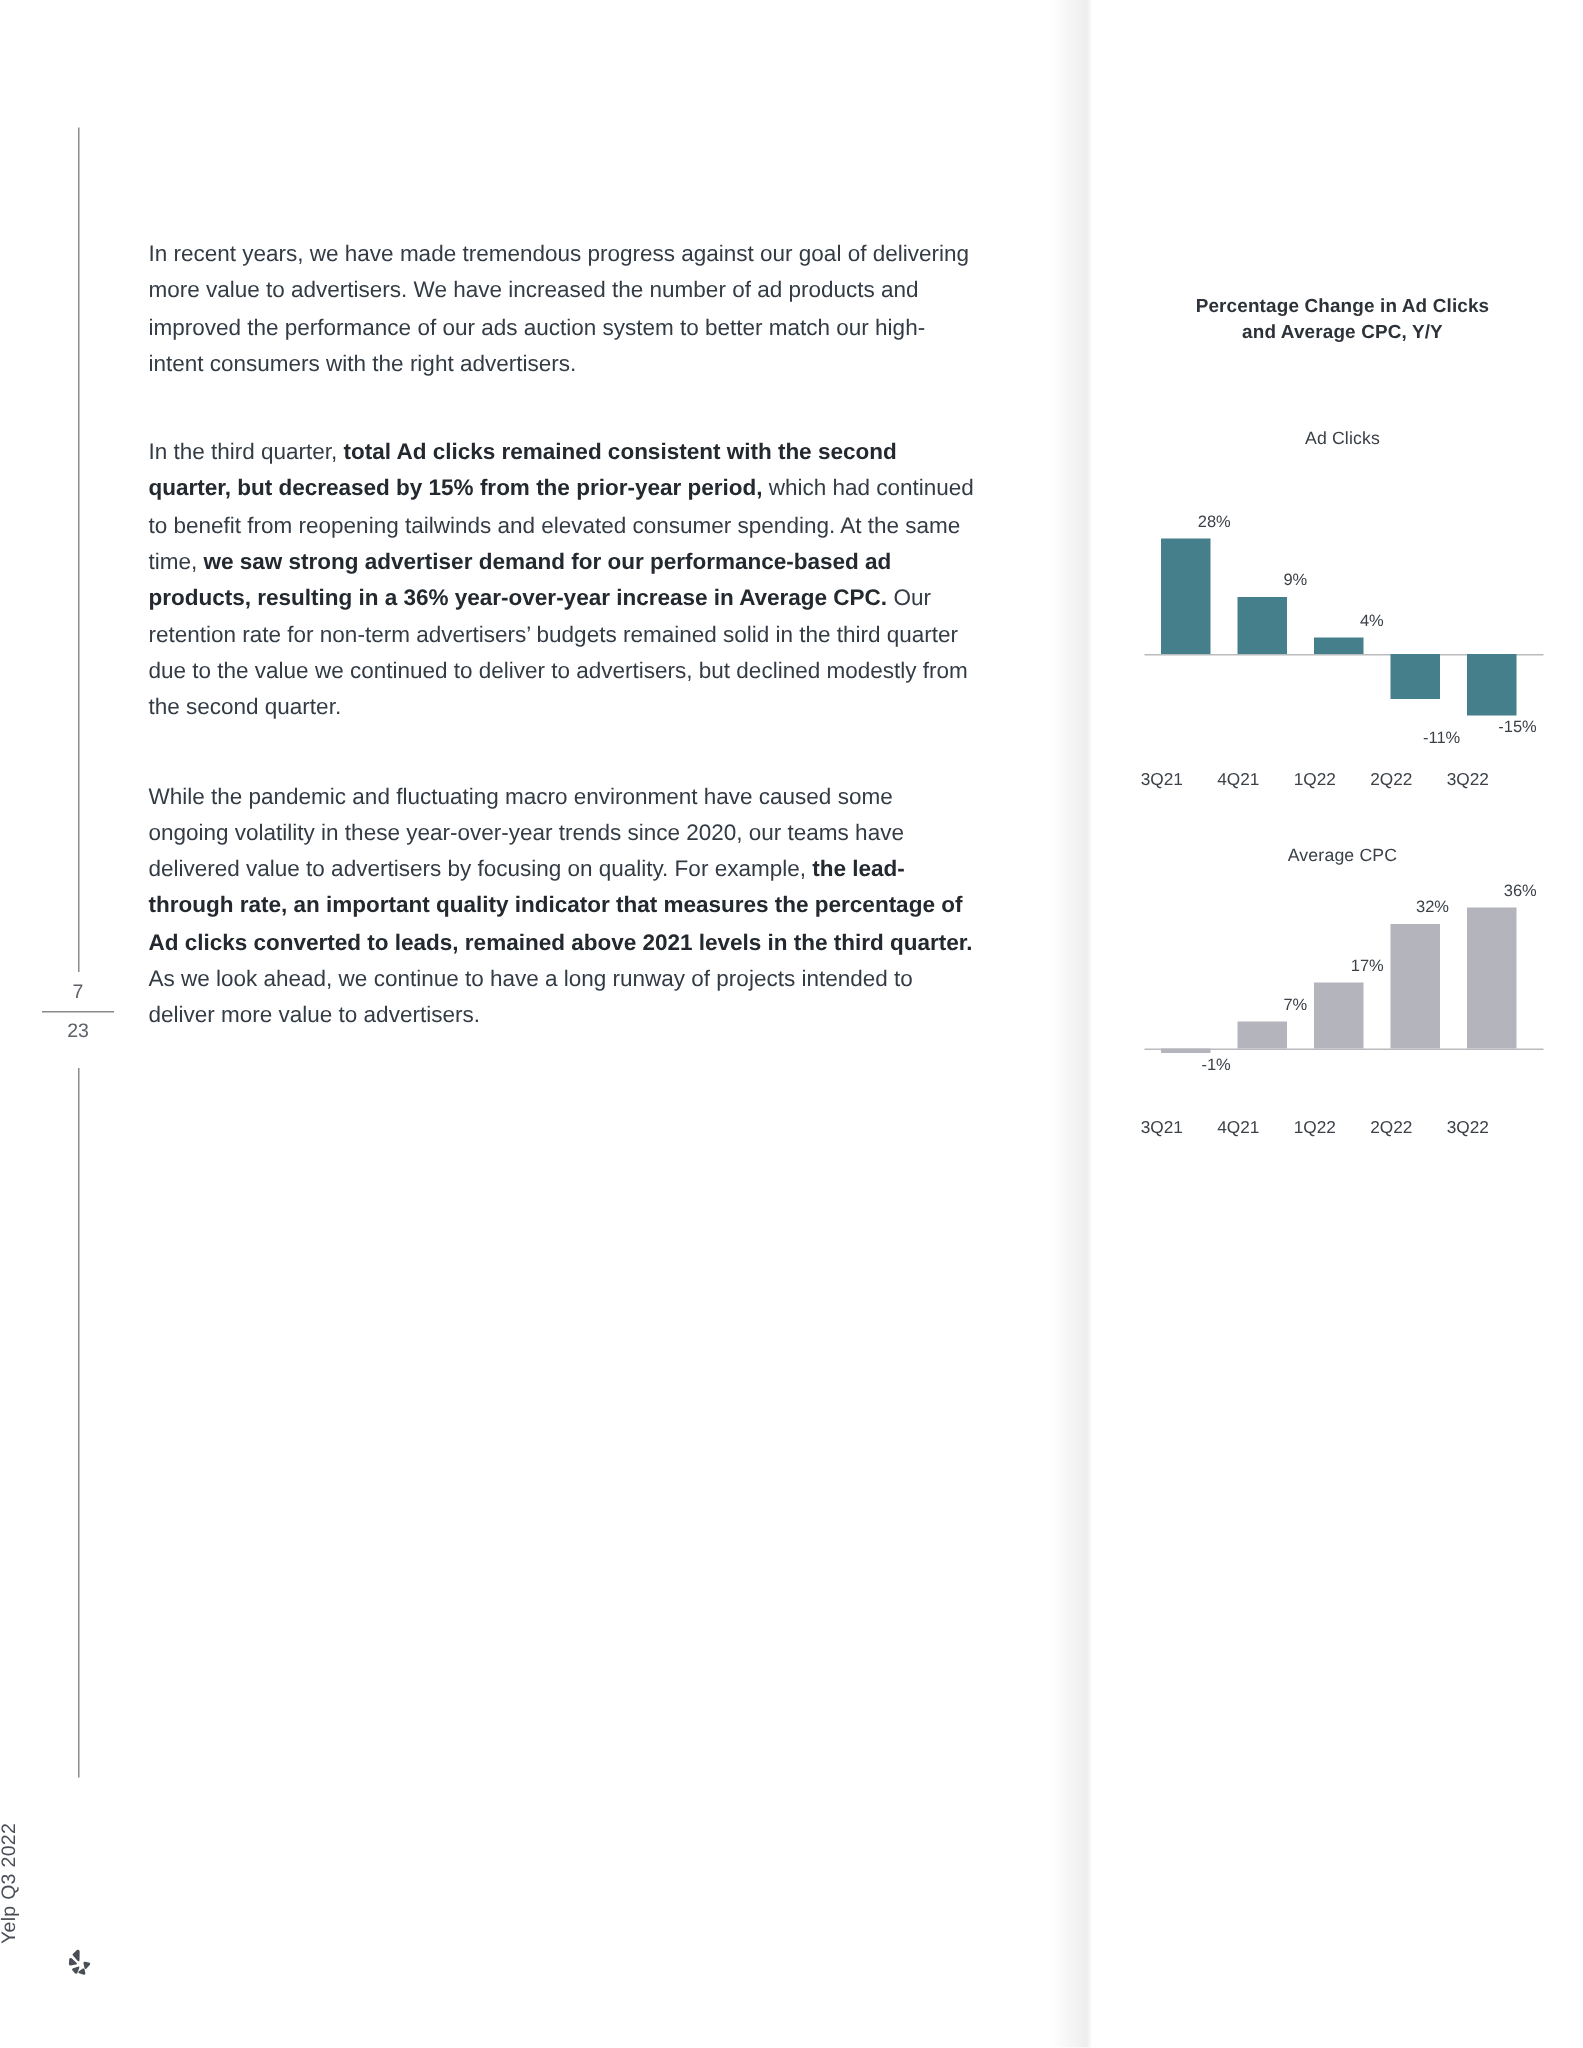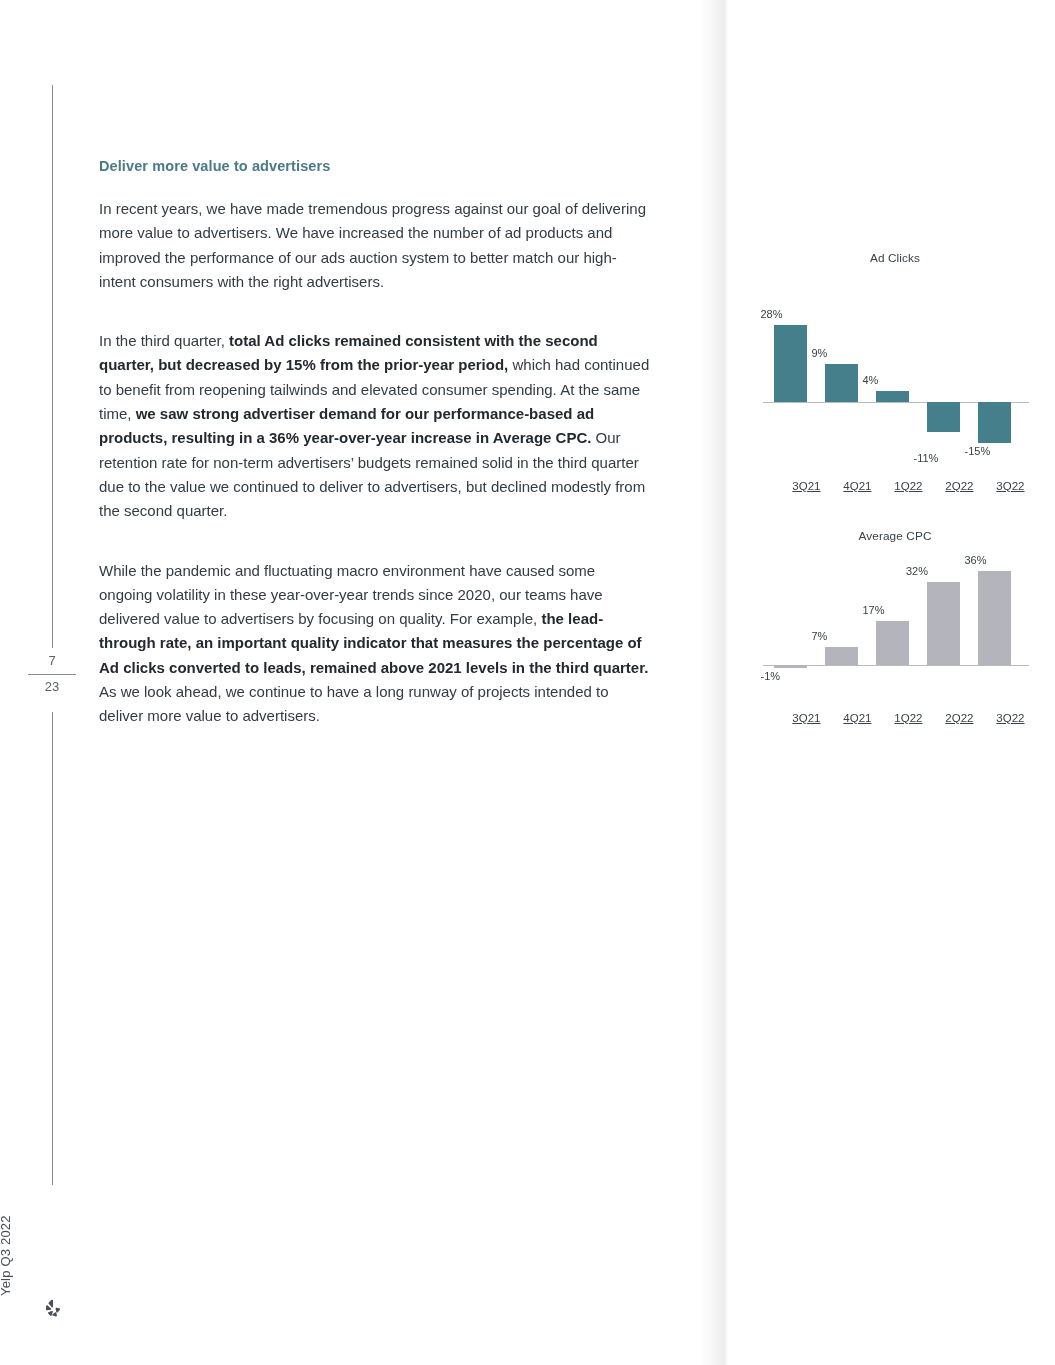--- a/index.html
+++ b/index.html
@@ -153,32 +153,31 @@
   .bar {
     position: absolute;
     width: 33px;
   }
   .bar.teal { background: #467f8c; }
   .bar.gray { background: #b4b4bc; }
 
   .bar-label {
     position: absolute;
     width: 60px;
-    text-align: left;
+    text-align: right;
     font-size: 11px;
     color: #3b4147;
     white-space: nowrap;
   }
   .axis-label {
     position: absolute;
     width: 60px;
-    text-align: right;
+    text-align: left;
     font-size: 11.5px;
     color: #3b4147;
-    text-decoration: underline;
   }
 </style>
 </head>
 <body>
 
 <div id="page">
 
   <div id="panel-divider"></div>
 
   <div id="margin-rule-top"></div>
@@ -196,29 +195,32 @@
     <g fill="#4a4f57">
       <path d="M11.2 2.2c1.2-.5 2.0.1 2.0 1.3l-.1 6.0c0 .9-.7 1.2-1.3.6L8.5 6.4c-.6-.6-.5-1.4.3-1.9z"></path>
       <path d="M5.6 9.0c.3-1.1 1.2-1.3 2.0-.6l3.3 3.0c.6.6.4 1.3-.4 1.4l-4.0.6c-.8.1-1.3-.5-1.1-1.5z"></path>
       <path d="M8.2 17.3c-.8-.8-.6-1.6.3-1.9l3.4-1.1c.8-.3 1.3.2 1.0 1.0l-1.3 3.5c-.3.8-1.1 1.0-1.8.3z"></path>
       <path d="M17.2 18.6c.5 1.0-.1 1.8-1.1 1.5l-3.2-1.0c-.8-.3-.9-1.0-.2-1.5l2.5-1.8c.7-.5 1.4-.2 1.7.7z"></path>
       <path d="M19.8 11.2c1.1.2 1.4 1.0.7 1.8l-2.3 2.6c-.6.6-1.3.5-1.5-.4l-.7-3.2c-.2-.9.3-1.4 1.2-1.3z"></path>
     </g>
   </svg>
 
   <div id="article">
-    <h1>Deliver more value to advertisers</h1>
     <div id="paragraphs">
         <p><span>In recent years, we have made tremendous progress against our goal of delivering more value to advertisers. We have increased the number of ad products and improved the performance of our ads auction system to better match our high-intent consumers with the right advertisers.</span></p>
         <p><span>In the third quarter, </span><b>total Ad clicks remained consistent with the second quarter, but decreased by 15% from the prior-year period,</b><span> which had continued to benefit from reopening tailwinds and elevated consumer spending. At the same time, </span><b>we saw strong advertiser demand for our performance-based ad products, resulting in a 36% year-over-year increase in Average CPC.</b><span> Our retention rate for non-term advertisers’ budgets remained solid in the third quarter due to the value we continued to deliver to advertisers, but declined modestly from the second quarter.</span></p>
         <p><span>While the pandemic and fluctuating macro environment have caused some ongoing volatility in these year-over-year trends since 2020, our teams have delivered value to advertisers by focusing on quality. For example, </span><b>the lead-through rate, an important quality indicator that measures the percentage of Ad clicks converted to leads, remained above 2021 levels in the third quarter.</b><span> As we look ahead, we continue to have a long runway of projects intended to deliver more value to advertisers.</span></p>
       </div>
   </div>
 
   <div id="charts">
+    <div class="chart-title">
+      <span>Percentage Change in Ad Clicks</span><br>
+      <span>and Average CPC, Y/Y</span>
+    </div>
 
     <div style="height:27px"></div>
     <div class="chart-subtitle">Ad Clicks</div>
     <div class="chart" id="chart-ad-clicks" style="height:236px">
         <div class="zero-line" style="top: 137px;"></div>
         <div class="bar teal" style="left: 23px; height: 77px; top: 60px;"></div>
         <div class="bar-label" style="left: 9.5px; top: 43px;">28%</div>
         <div class="axis-label" style="left: 9.5px; top: 215px;">3Q21</div>
         <div class="bar teal" style="left: 74px; height: 38.5px; top: 98.5px;"></div>
         <div class="bar-label" style="left: 60.5px; top: 81.5px;">9%</div>

